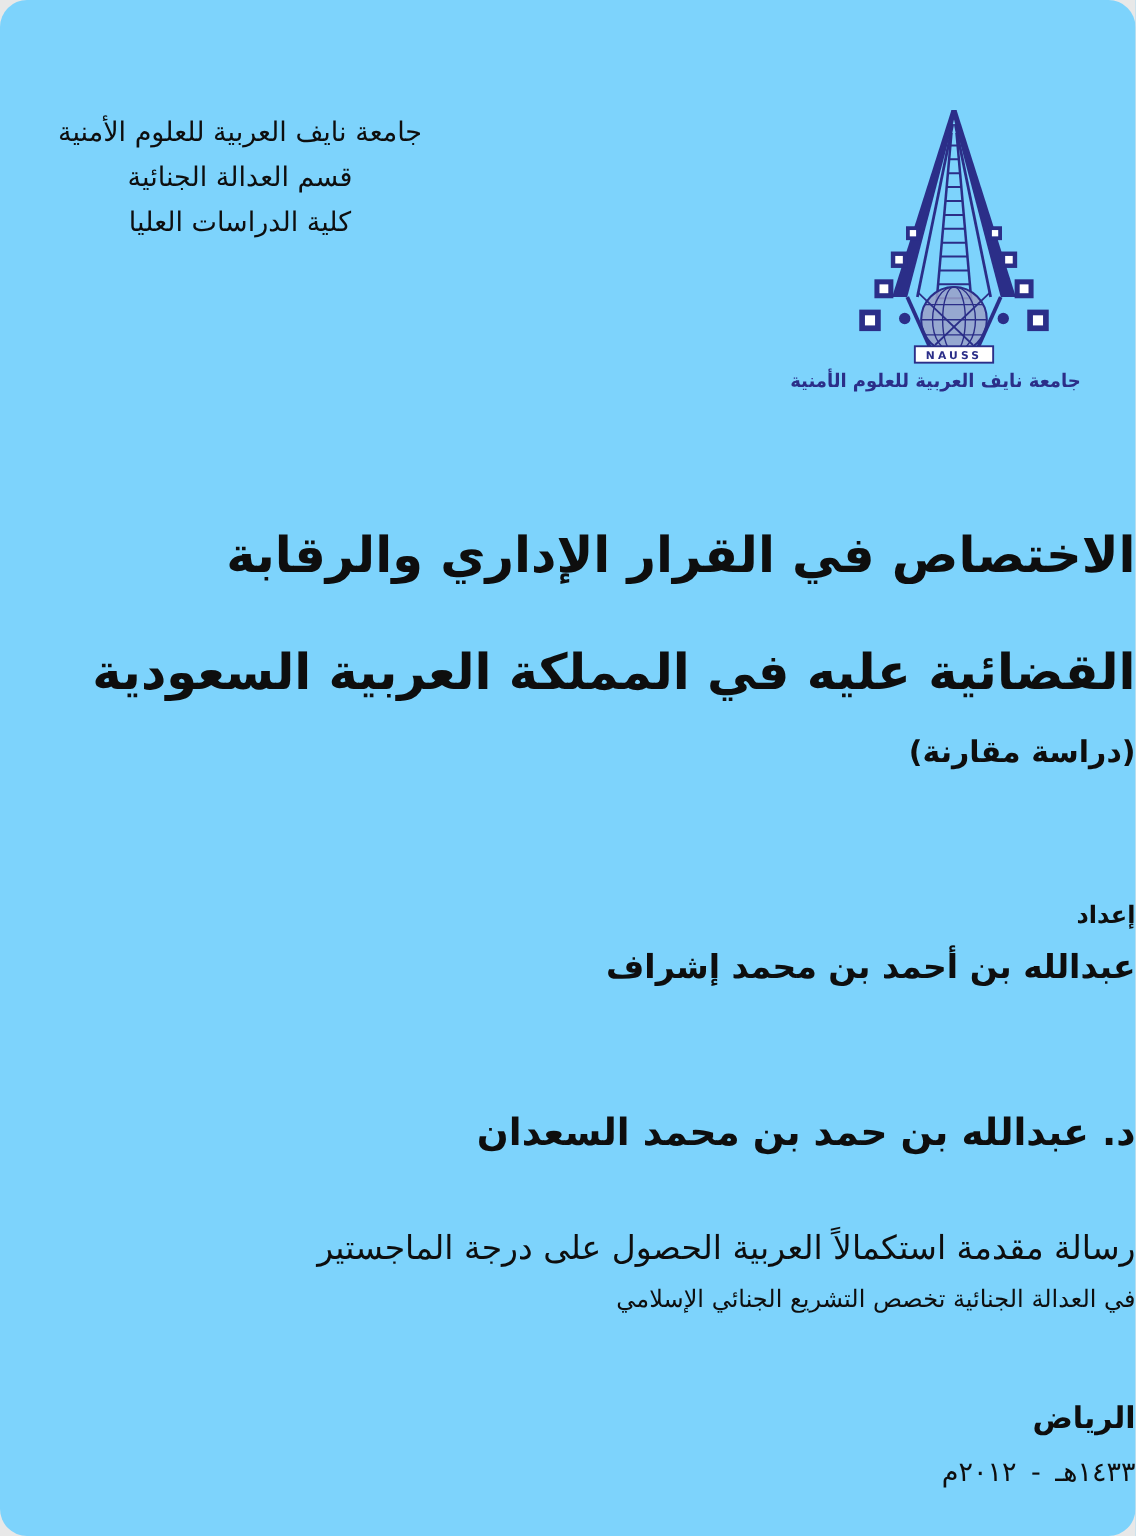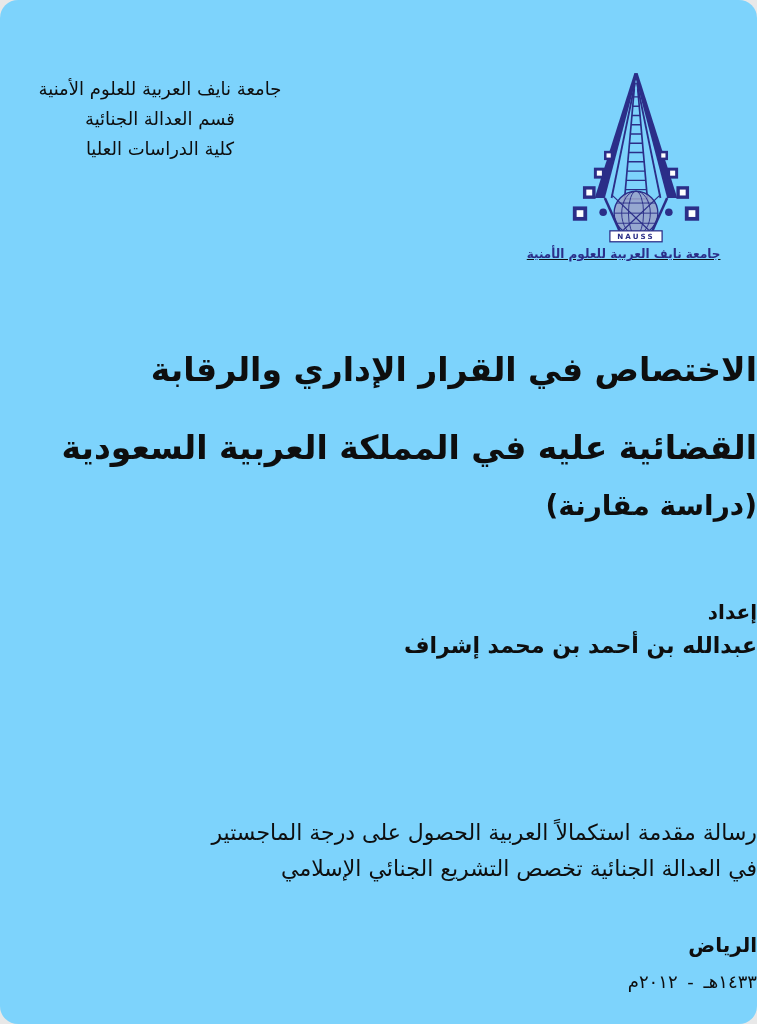--- a/index.html
+++ b/index.html
@@ -27,21 +27,20 @@
     font-size: 18px;
     line-height: 30px;
   }
   
   .logo-wrap {
     position: absolute;
     top: 70px;
     left: 548px;
     width: 176px;
     text-align: right;
-    text-decoration: underline;
   }
   .logo-wrap svg { display: block; margin: 0 auto; }
   .logo-caption {
     margin-top: 3px;
     font-size: 12.5px;
     font-weight: bold;
     color: var(--navy);
     letter-spacing: -0.5px;
     white-space: nowrap;
     transform: scaleX(0.96);
@@ -50,27 +49,27 @@
   .band {
     position: absolute;
     left: 0;
     width: 100%;
     text-align: right;
     white-space: nowrap;
   }
   .title-line  { font-weight: bold; font-size: 33px; }
   #title-line1 { top: 350px; }
   #title-line2 { top: 428px; }
-  #subtitle    { top: 489px; font-weight: bold; font-size: 28px; }
-  #prep-label  { top: 600px; font-weight: bold; font-size: 20px; }
+  #subtitle    { top: 489px; font-weight: bold; font-size: 20px; }
+  #prep-label  { top: 600px; font-weight: bold; font-size: 16px; }
   #prep-name   { top: 633px; font-weight: bold; font-size: 22px; }
   #sup-label   { top: 702px; font-weight: bold; font-size: 23px; }
   #sup-name    { top: 740px; font-weight: bold; font-size: 25px; }
   #stmt-line1  { top: 820px; font-size: 22px; }
-  #stmt-line2  { top: 856px; font-size: 22px; }
+  #stmt-line2  { top: 856px; font-size: 16px; }
   #city        { top: 933px; font-weight: bold; font-size: 20px; }
   #date        { top: 971px; font-size: 18px; word-spacing: 4px; }
 </style>
 </head>
 <body>
 
 <div class="page">
 
   <div class="header-block">
     <div>جامعة نايف العربية للعلوم الأمنية</div>
@@ -140,20 +139,21 @@
     <div class="logo-caption">جامعة نايف العربية للعلوم الأمنية</div>
   </div>
 
   <div class="band title-line" id="title-line1">الاختصاص في القرار الإداري والرقابة</div>
   <div class="band title-line" id="title-line2">القضائية عليه في المملكة العربية السعودية</div>
   <div class="band" id="subtitle">(دراسة مقارنة)</div>
 
   <div class="band" id="prep-label">إعداد</div>
   <div class="band" id="prep-name">عبدالله بن أحمد بن محمد إشراف</div>
 
+  <div class="band" id="sup-name">د. عبدالله بن حمد بن محمد السعدان</div>
 
   <div class="band" id="stmt-line1">رسالة مقدمة استكمالاً العربية الحصول على درجة الماجستير</div>
   <div class="band" id="stmt-line2">في العدالة الجنائية تخصص التشريع الجنائي الإسلامي</div>
 
   <div class="band" id="city">الرياض</div>
   <div class="band" id="date">١٤٣٣هـ - ٢٠١٢م</div>
 
 </div>
 
 </body></html>

